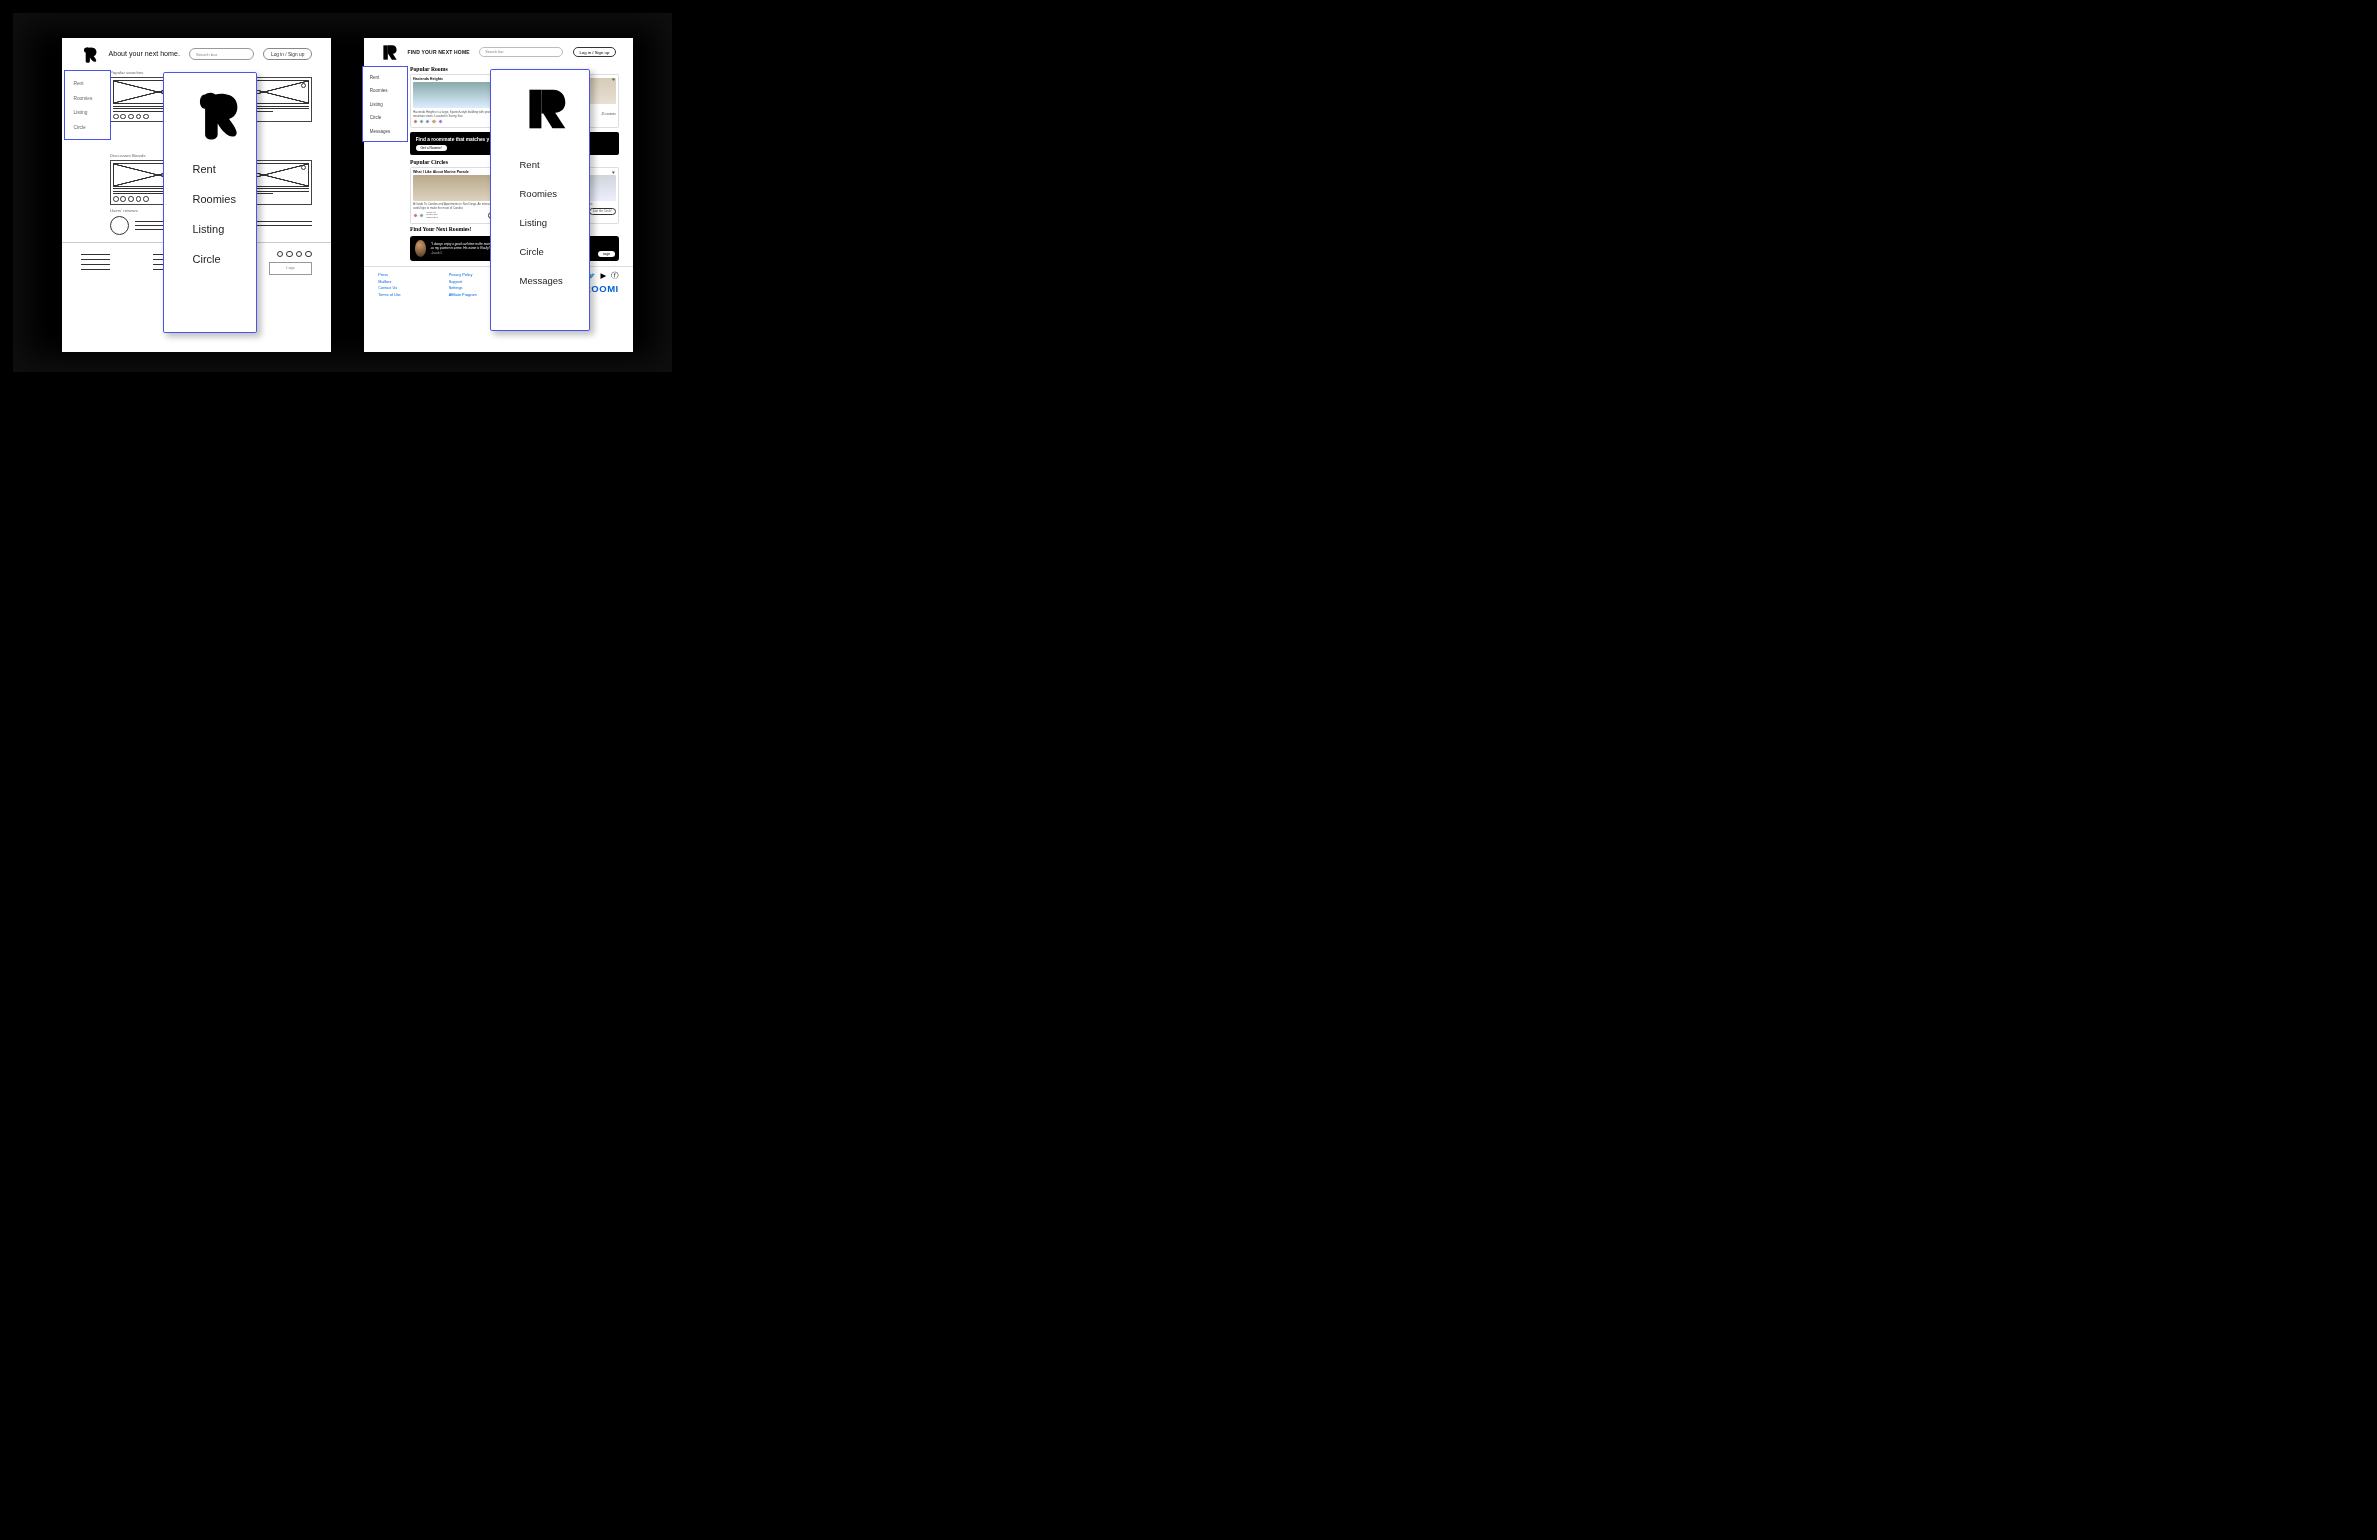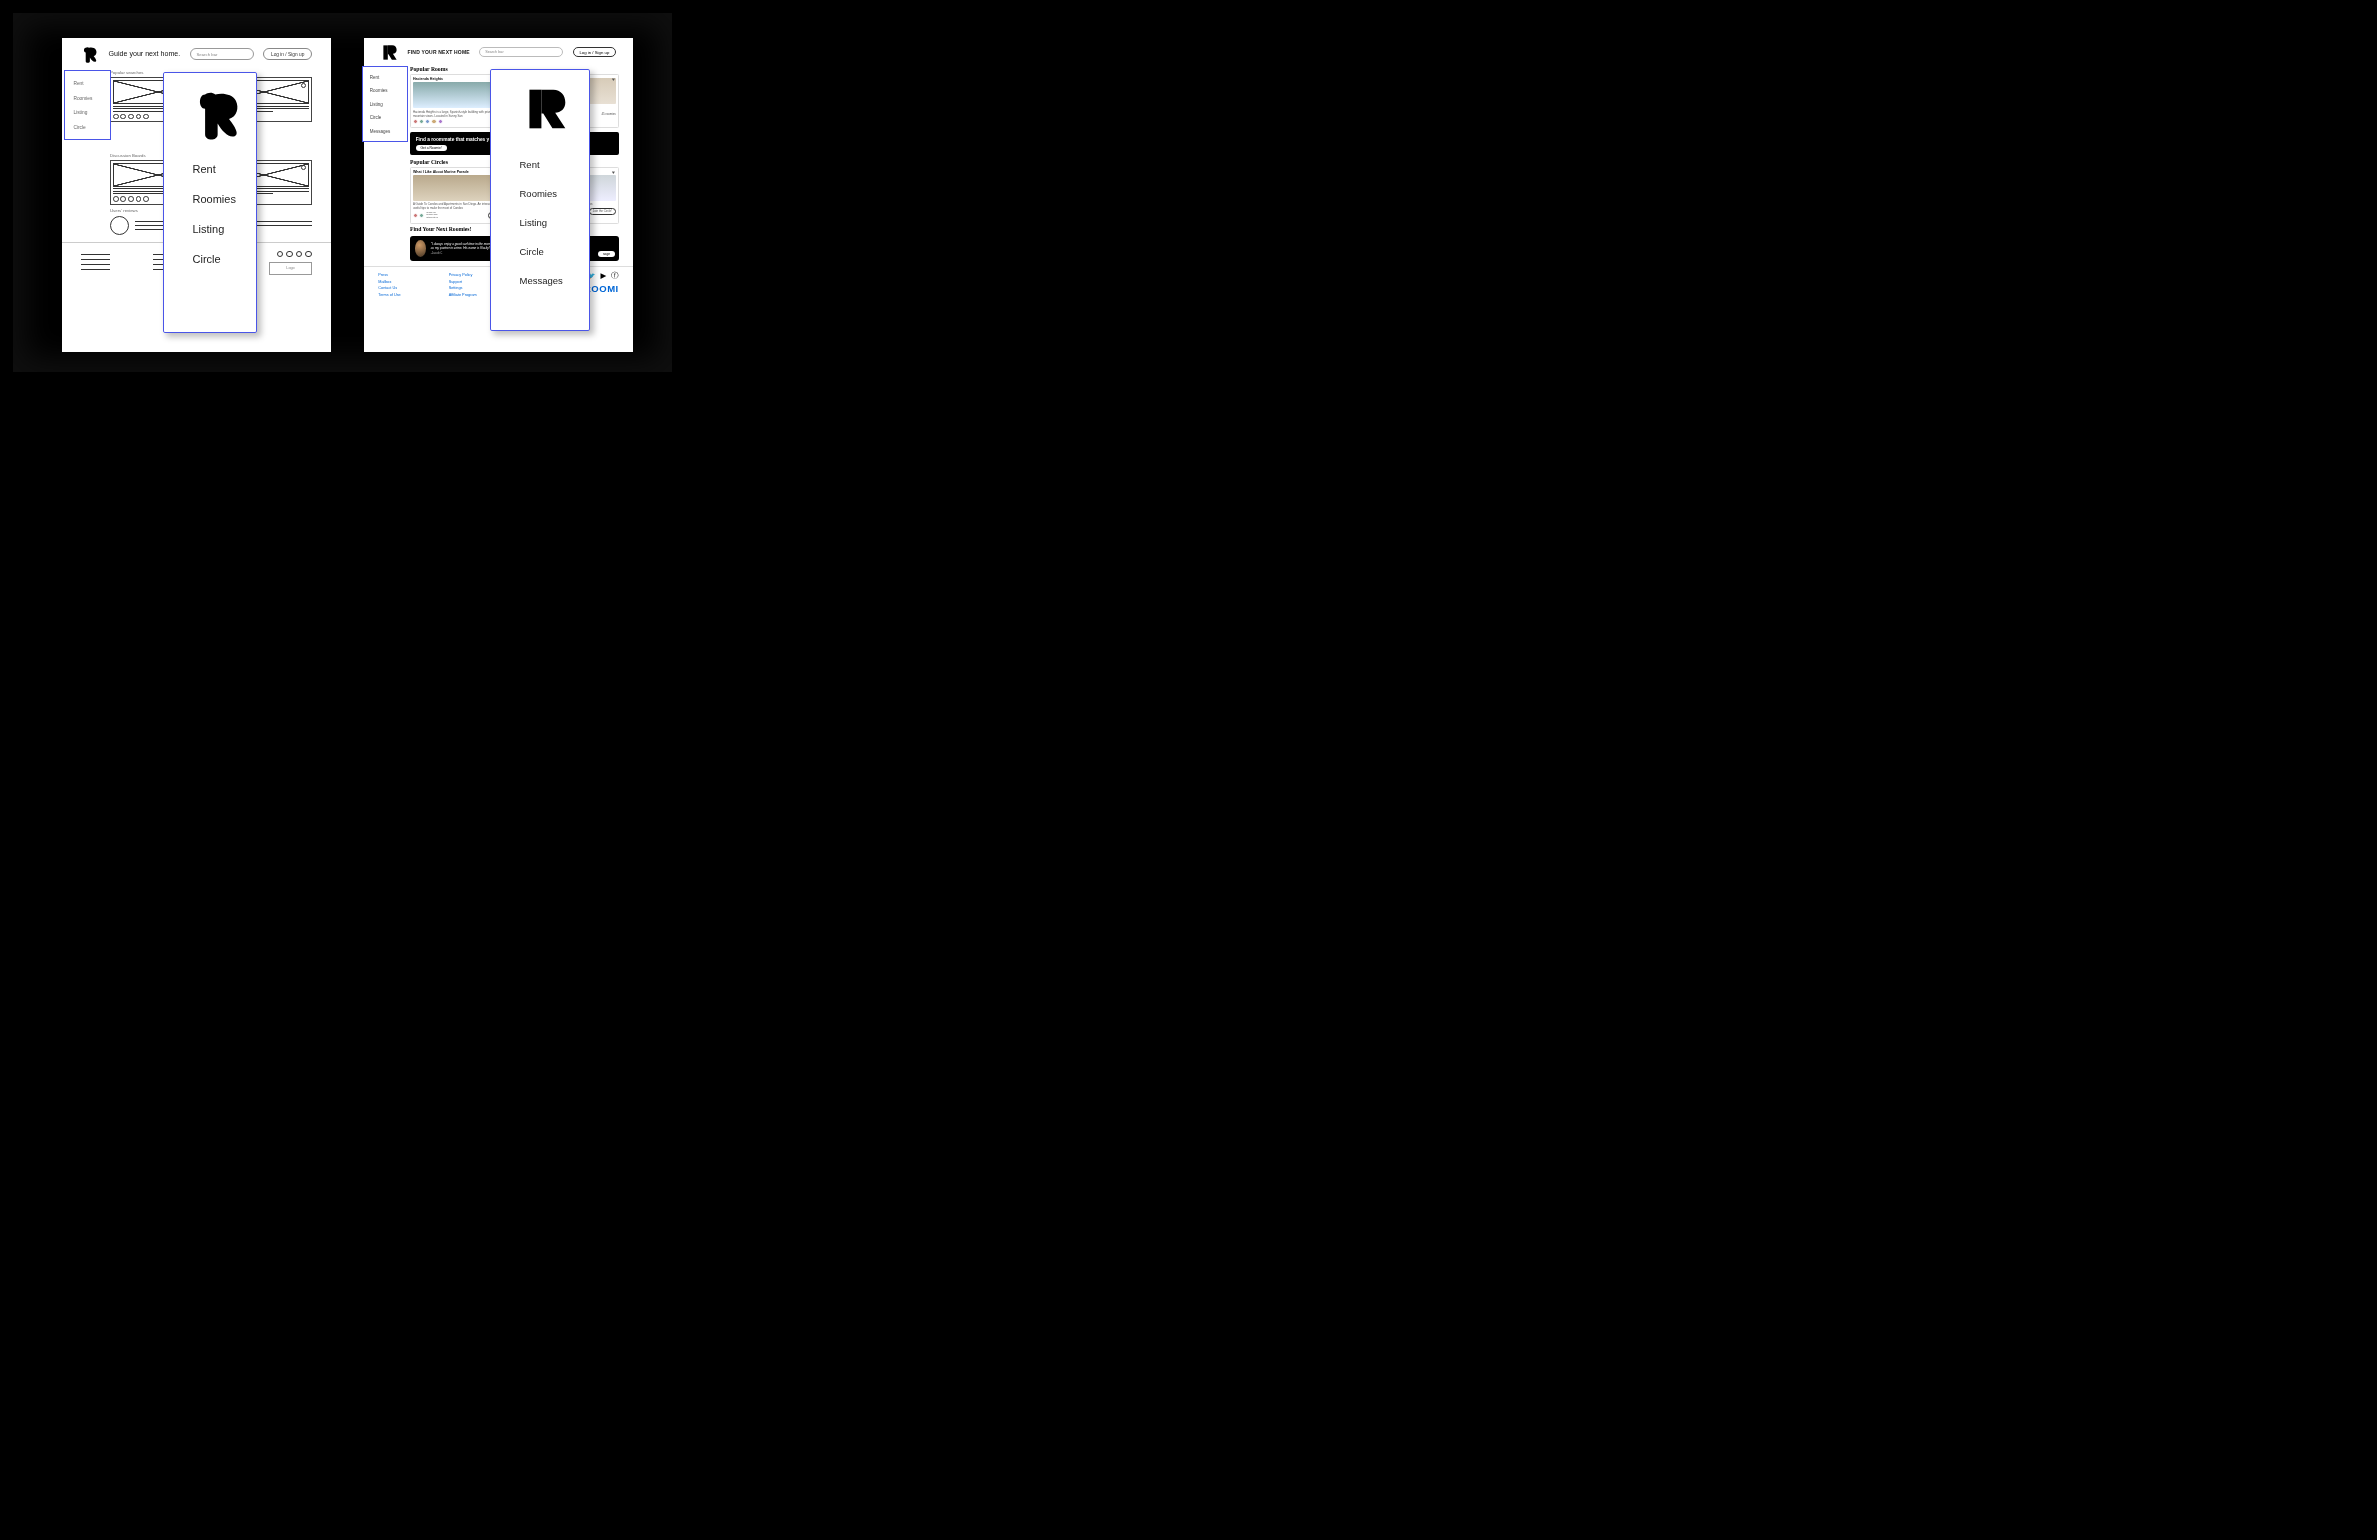--- a/index.html
+++ b/index.html
@@ -149,21 +149,21 @@
 <body>
 
 <div class="vignette"></div>
 <div class="blackout"></div>
 
 <div class="frame left">
   <div class="wf-header">
     <svg class="wf-logo logo-bubbly" viewBox="0 0 100 100">
       <path d="M30 15 C18 15 18 40 30 40 L30 85 C30 97 52 97 52 85 L52 66 C60 80 72 92 82 88 C92 84 78 66 72 58 C86 54 90 38 84 26 C78 14 60 12 48 15 C42 10 34 12 30 15 Z"></path>
     </svg>
-    <span class="wf-tagline">Guide your next home.</span>
+    <span class="wf-tagline">About your next home.</span>
     <div class="wf-search">
         <span>Search bar</span>
       </div>
     <div class="wf-login">
         <span>Log in / Sign up</span>
       </div>
   </div>
 
   <div class="wf-body">
     <div class="wf-sidebar">

